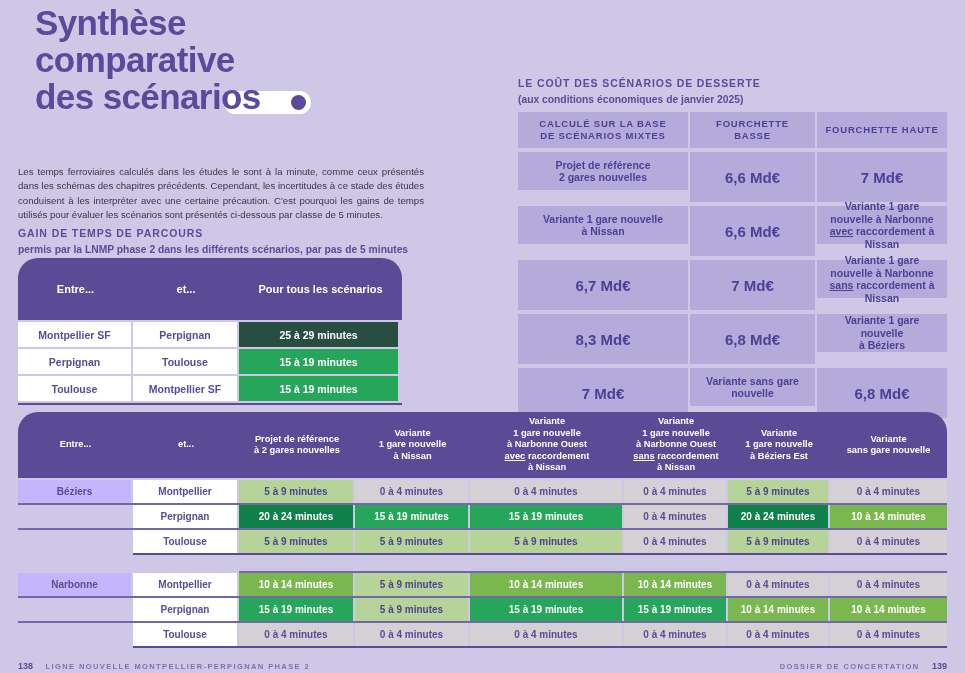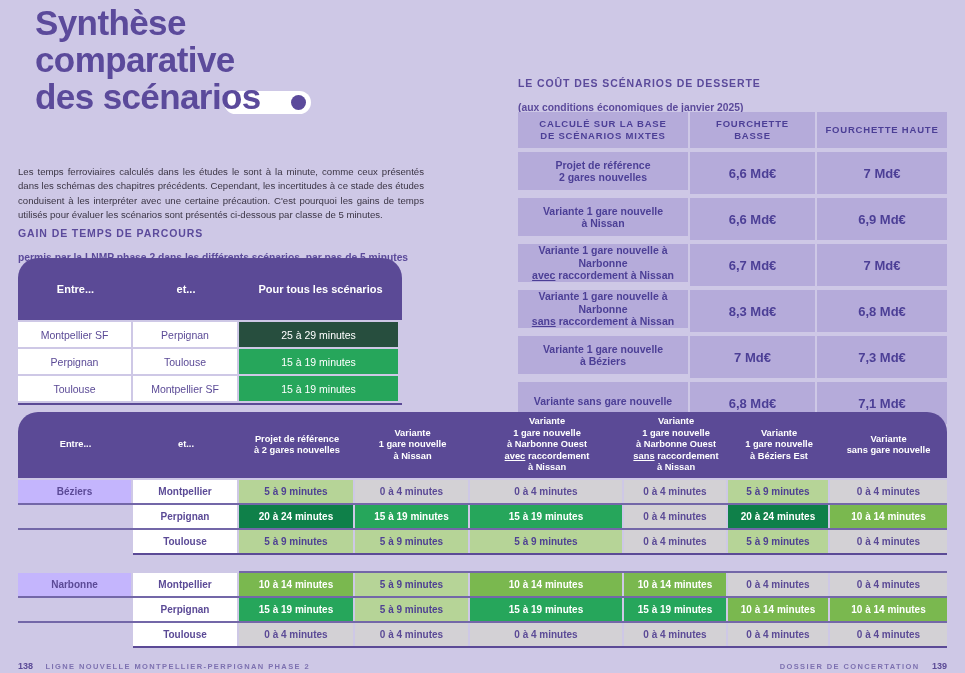--- a/index.html
+++ b/index.html
@@ -9,48 +9,48 @@
   
   .title{position:absolute;left:35px;top:4px;z-index:2;color:#5b4a9b;font-weight:bold;font-size:35px;line-height:37px;letter-spacing:-0.6px}
   .pill{position:absolute;left:224px;top:91px;width:87px;height:23px;background:#ffffff;border-radius:12px;z-index:1}
   .pill-dot{position:absolute;right:5px;top:4px;width:15px;height:15px;border-radius:50%;background:#5b4a9b}
 
   .intro-heading{position:absolute;left:18px;top:122px;color:#5b4a9b;font-weight:bold;font-size:15.5px;line-height:19px}
   .intro-body{position:absolute;left:18px;top:165px;width:406px;color:#3b3545;font-size:9.6px;line-height:14.3px;text-align:justify}
 
   .sec-label{position:absolute;color:#5b4a9b;font-weight:bold}
   .sec-label .l1{font-size:10.5px;letter-spacing:0.9px;display:block}
-  .sec-label .l2{font-size:10.3px;display:block;margin-top:13px}
+  .sec-label .l2{font-size:10.3px;display:block;margin-top:5px}
   .gain-label{left:18px;top:227px}
   .cost-label{left:518px;top:77px}
 
   
   [data-tone="dark1"]{background:#274e3e;color:#fff}
   [data-tone="dark"]{background:#0f8049;color:#fff}
   [data-tone="medium"]{background:#26a65b;color:#fff}
   [data-tone="mid"]{background:#7ab84f;color:#fff}
   [data-tone="light"]{background:#b6d497;color:#4f4193}
   [data-tone="gray"]{background:#d3d1d5;color:#5b4a96}
 
   
   .gain-table{position:absolute;left:18px;top:258px;width:384px}
   .g-grid{display:grid;grid-template-columns:115px 106px 163px}
   .g-header{height:62px;background:#5b4a96;border-radius:20px 20px 0 0;color:#fff;font-weight:bold;font-size:11px;align-items:center;text-align:center}
   .g-row{height:25px;margin-top:2px}
-  .g-row>div{display:flex;align-items:center;justify-content:center;font-weight:normal;font-size:10.5px;margin-right:2px}
+  .g-row>div{display:flex;align-items:center;justify-content:center;font-weight:bold;font-size:10.5px;margin-right:2px}
   .g-row>div:last-child{margin-right:4px}
   .cell-city{background:#ffffff;color:#5b4a96}
   .g-bottom{height:2px;background:#5b4a96;margin-top:2px}
 
   
   .cost-table{position:absolute;left:518px;top:112px;width:429px;display:grid;grid-template-columns:170px 125px 130px;column-gap:2px;row-gap:4px}
   .cost-cell{background:#b5abda;color:#4c3f96;display:flex;flex-direction:column;align-items:center;justify-content:center;text-align:center;font-weight:bold;padding:2px 6px}
   .cost-head{height:36px;font-size:9.5px;letter-spacing:0.8px;line-height:12px}
   .cost-lab{height:38px;font-size:10.5px;line-height:12.5px}
-  .cost-val{height:42px;font-size:13px}
+  .cost-val{height:50px;font-size:15px}
   .ul{text-decoration:underline;text-underline-offset:1px}
 
   
   .matrix{position:absolute;left:18px;top:412px;width:929px;font-weight:bold}
   .m-grid{display:grid;grid-template-columns:115px 106px 116px 115px 154px 104px 102px 117px}
   .m-header{height:66px;background:#5b4a96;border-radius:20px 20px 0 0;color:#fff;font-size:9.3px;line-height:11.5px;align-items:center;text-align:center;margin-bottom:2px}
   .m-row{height:23px}
   .m-row>div{display:flex;align-items:center;justify-content:center;font-size:10px;margin-right:2px}
   .m-row>div:last-child{margin-right:0}
   .m-origin{background:#c4b5fd;color:#5b4a96}
@@ -131,42 +131,40 @@
       <span>2 gares nouvelles</span>
     </div>
     <div class="cost-cell cost-val">6,6 Md€</div>
     <div class="cost-cell cost-val">7 Md€</div>
 
     <div class="cost-cell cost-lab">
       <span>Variante 1 gare nouvelle</span>
       <span>à Nissan</span>
     </div>
     <div class="cost-cell cost-val">6,6 Md€</div>
-    <div class="cost-cell cost-val">6,9 Md€</div>
 
     <div class="cost-cell cost-lab">
       <span>Variante 1 gare nouvelle à Narbonne</span>
       <span><span class="ul">avec</span><span> raccordement à Nissan</span></span>
     </div>
     <div class="cost-cell cost-val">6,7 Md€</div>
     <div class="cost-cell cost-val">7 Md€</div>
 
     <div class="cost-cell cost-lab">
       <span>Variante 1 gare nouvelle à Narbonne</span>
       <span><span class="ul">sans</span><span> raccordement à Nissan</span></span>
     </div>
     <div class="cost-cell cost-val">8,3 Md€</div>
     <div class="cost-cell cost-val">6,8 Md€</div>
 
     <div class="cost-cell cost-lab">
       <span>Variante 1 gare nouvelle</span>
       <span>à Béziers</span>
     </div>
     <div class="cost-cell cost-val">7 Md€</div>
-    <div class="cost-cell cost-val">7,3 Md€</div>
 
     <div class="cost-cell cost-lab">
       <span>Variante sans gare nouvelle</span>
     </div>
     <div class="cost-cell cost-val">6,8 Md€</div>
     <div class="cost-cell cost-val">7,1 Md€</div>
   </div>
 
   <div class="matrix">
     <div class="m-grid m-header">

